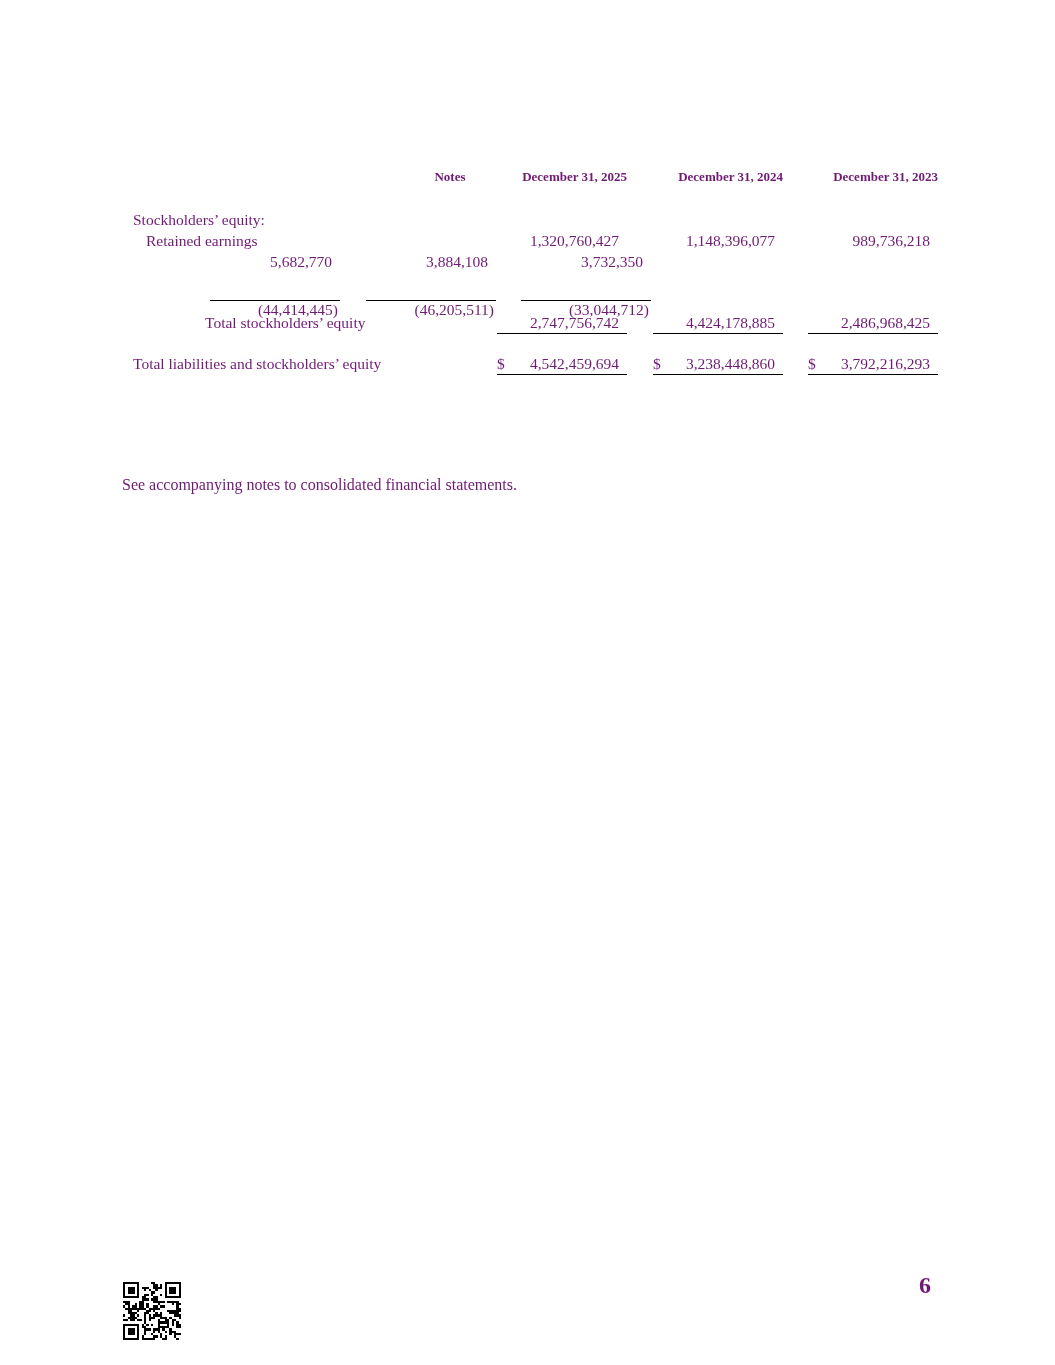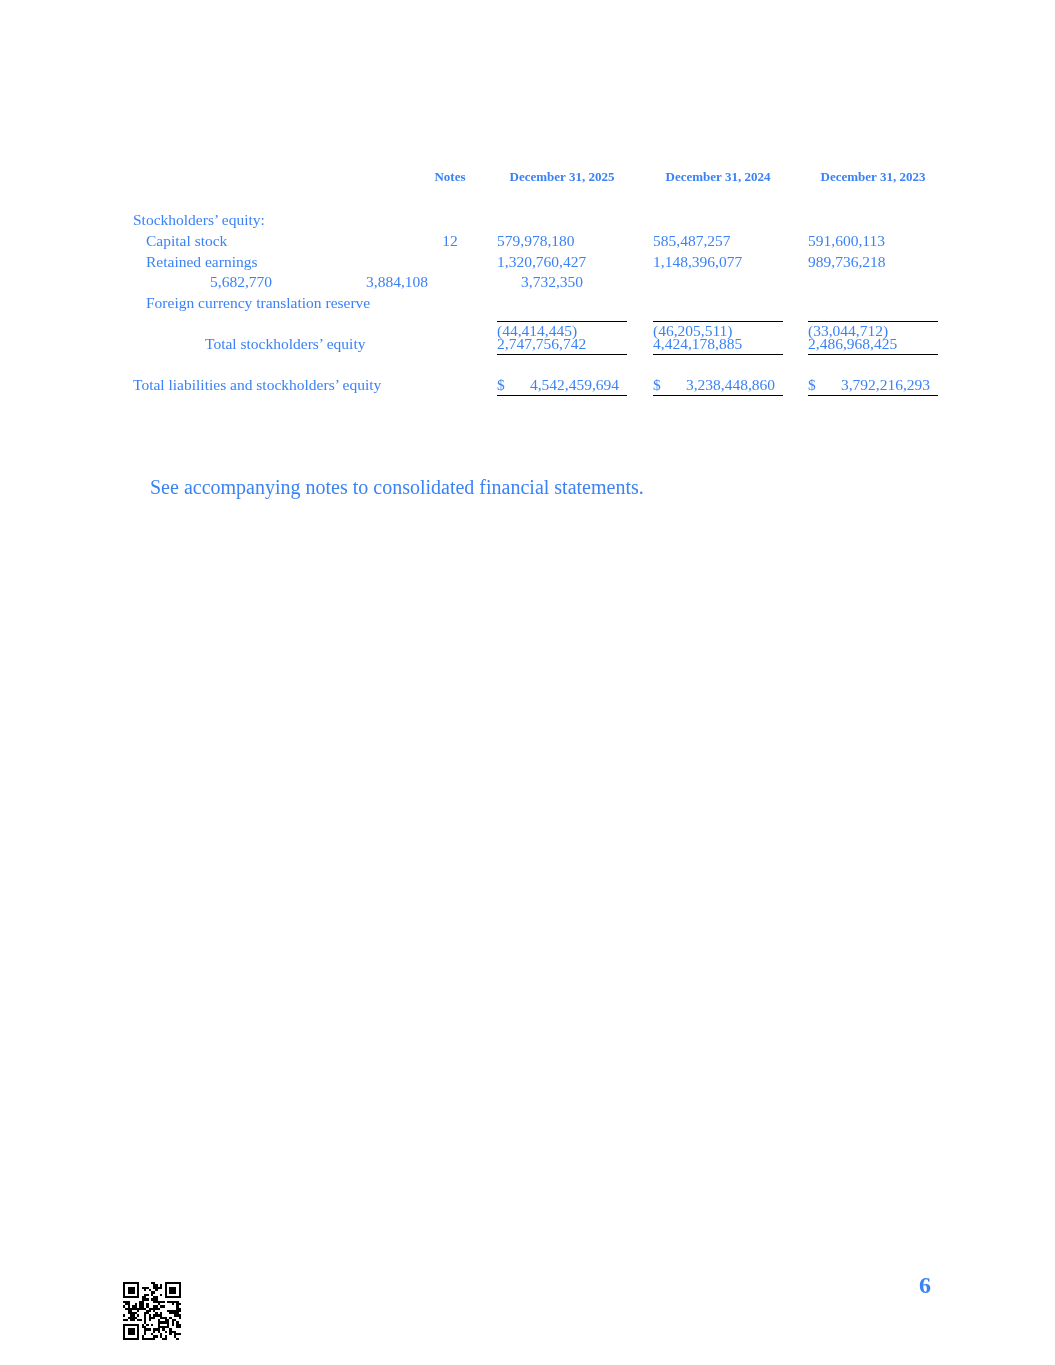--- a/index.html
+++ b/index.html
@@ -3,55 +3,54 @@
 <meta charset="utf-8">
 <style>
   * { margin: 0; padding: 0; box-sizing: border-box; }
   html, body { background: #888; }
   .sheet {
     position: relative;
     width: 1055px;
     height: 1365px;
     margin: 0 auto;
     background: #ffffff;
-    color: #3b82f6;
+    color: #701a75;
     font-family: "Liberation Serif", "DejaVu Serif", serif;
     font-size: 15.5px;
     overflow: hidden;
   }
   .fin-table {
     position: absolute;
     left: 133px;
     top: 166px;
     width: 805px;
   }
   .row { display: flex; line-height: 20.8px; height: 20.8px; white-space: nowrap; }
   .row.header { height: 21px; line-height: 21px; }
   .spacer-lg { height: 23px; }
   .spacer-sm { height: 20px; }
   .c { flex: 0 0 auto; }
   .c.label { width: 287px; }
   .c.notes { width: 60px; text-align: center; }
   .c.g1 { width: 17px; }
   .c.g2 { width: 26px; }
   .c.g3 { width: 25px; }
-  .c.val { width: 130px; }
+  .c.val { width: 130px; text-align: right; }
   .c.val.num { padding-right: 8px; }
   .c.val.paren { padding-right: 2px; margin-top: 28px; }
   .hdr { font-weight: bold; font-size: 13px; text-align: center; }
   .underline { border-bottom: 1.5px solid #000; }
   .indent { padding-left: 13px; }
   .indent-total { padding-left: 72px; }
   .money { display: flex; justify-content: space-between; padding-right: 8px; }
   .footnote {
     position: absolute;
     left: 122px;
     top: 476px;
-    font-size: 20px;
-    margin-left: 28px;
+    font-size: 16px;
   }
   .qr {
     position: absolute;
     left: 123px;
     top: 1282px;
     width: 58px;
     height: 58px;
   }
   .page-number {
     position: absolute;
@@ -78,30 +77,20 @@
       <div class="c g3"></div>
       <div class="c val hdr">December 31, 2023</div>
     </div>
 
     <div class="spacer-lg"></div>
 
     <div class="row">
       <div class="c label">Stockholders’ equity:</div>
     </div>
 
-    <div class="row">
-      <div class="c label indent">Capital stock</div>
-      <div class="c notes">12</div>
-      <div class="c g1"></div>
-      <div class="c val num">579,978,180</div>
-      <div class="c g2"></div>
-      <div class="c val num">585,487,257</div>
-      <div class="c g3"></div>
-      <div class="c val num">591,600,113</div>
-    </div>
 
 
     <div class="row">
       <div class="c label indent">Retained earnings</div>
       <div class="c notes"></div>
       <div class="c g1"></div>
       <div class="c val num">1,320,760,427</div>
       <div class="c g2"></div>
       <div class="c val num">1,148,396,077</div>
       <div class="c g3"></div>
@@ -112,21 +101,20 @@
       <div class="c notes"></div>
       <div class="c g1"></div>
       <div class="c val num">5,682,770</div>
       <div class="c g2"></div>
       <div class="c val num">3,884,108</div>
       <div class="c g3"></div>
       <div class="c val num">3,732,350</div>
     </div>
 
     <div class="row">
-      <div class="c label indent">Foreign currency translation reserve</div>
       <div class="c notes"></div>
       <div class="c g1"></div>
       <div class="c val paren underline">(44,414,445)</div>
       <div class="c g2"></div>
       <div class="c val paren underline">(46,205,511)</div>
       <div class="c g3"></div>
       <div class="c val paren underline">(33,044,712)</div>
     </div>
 
     <div class="spacer-sm"></div>

